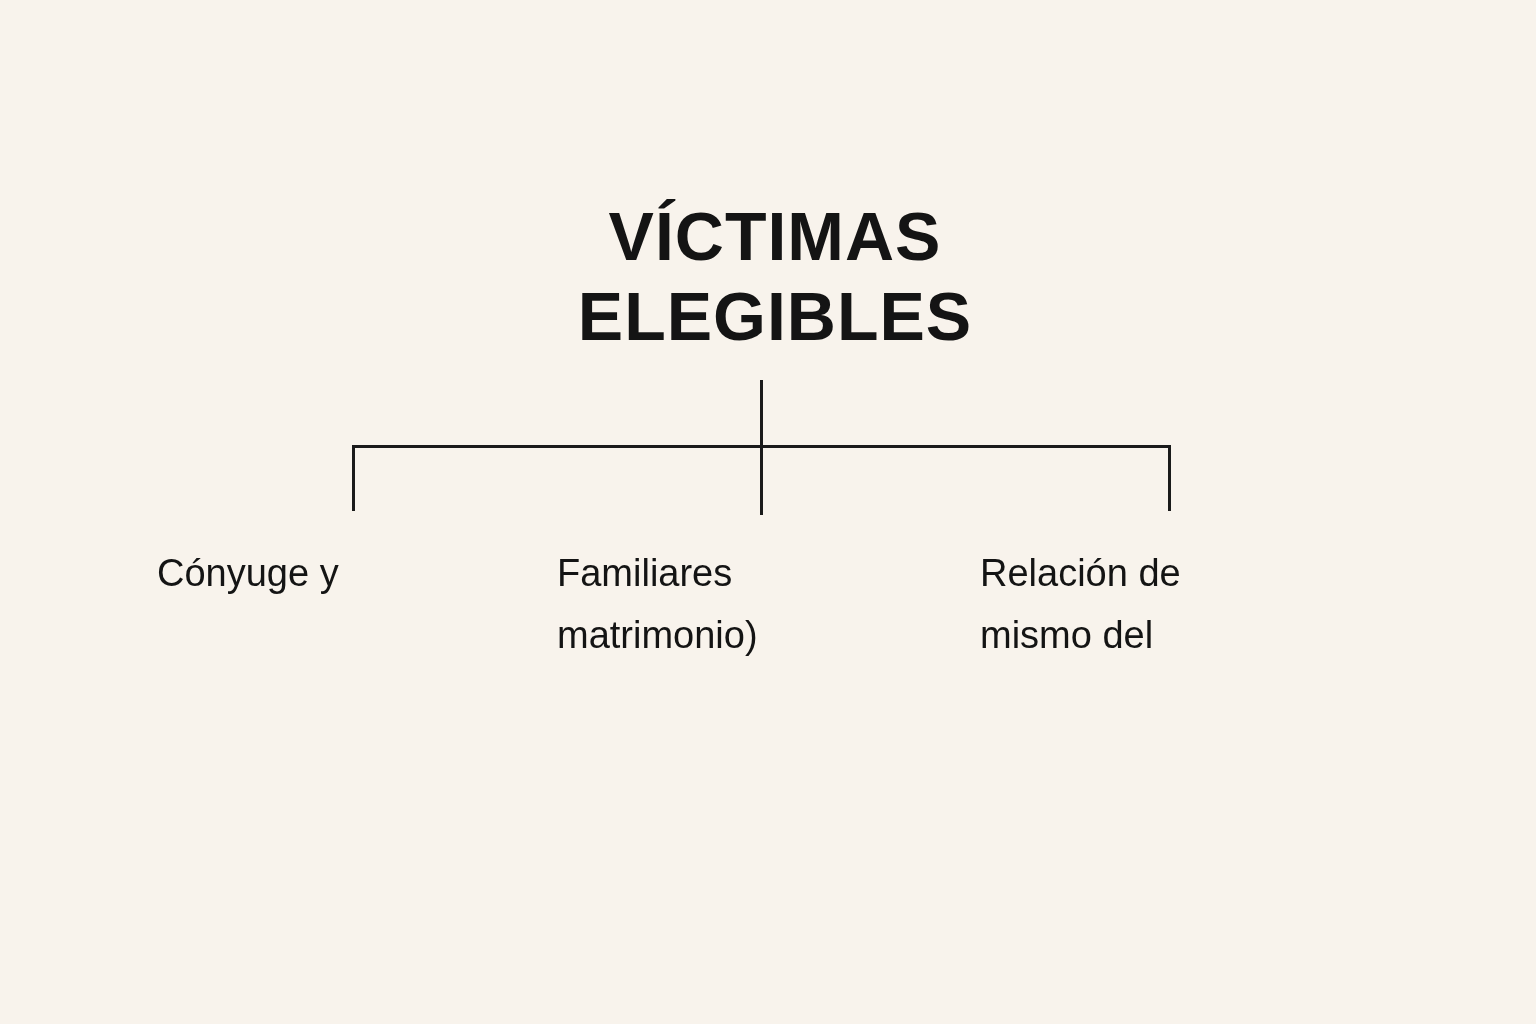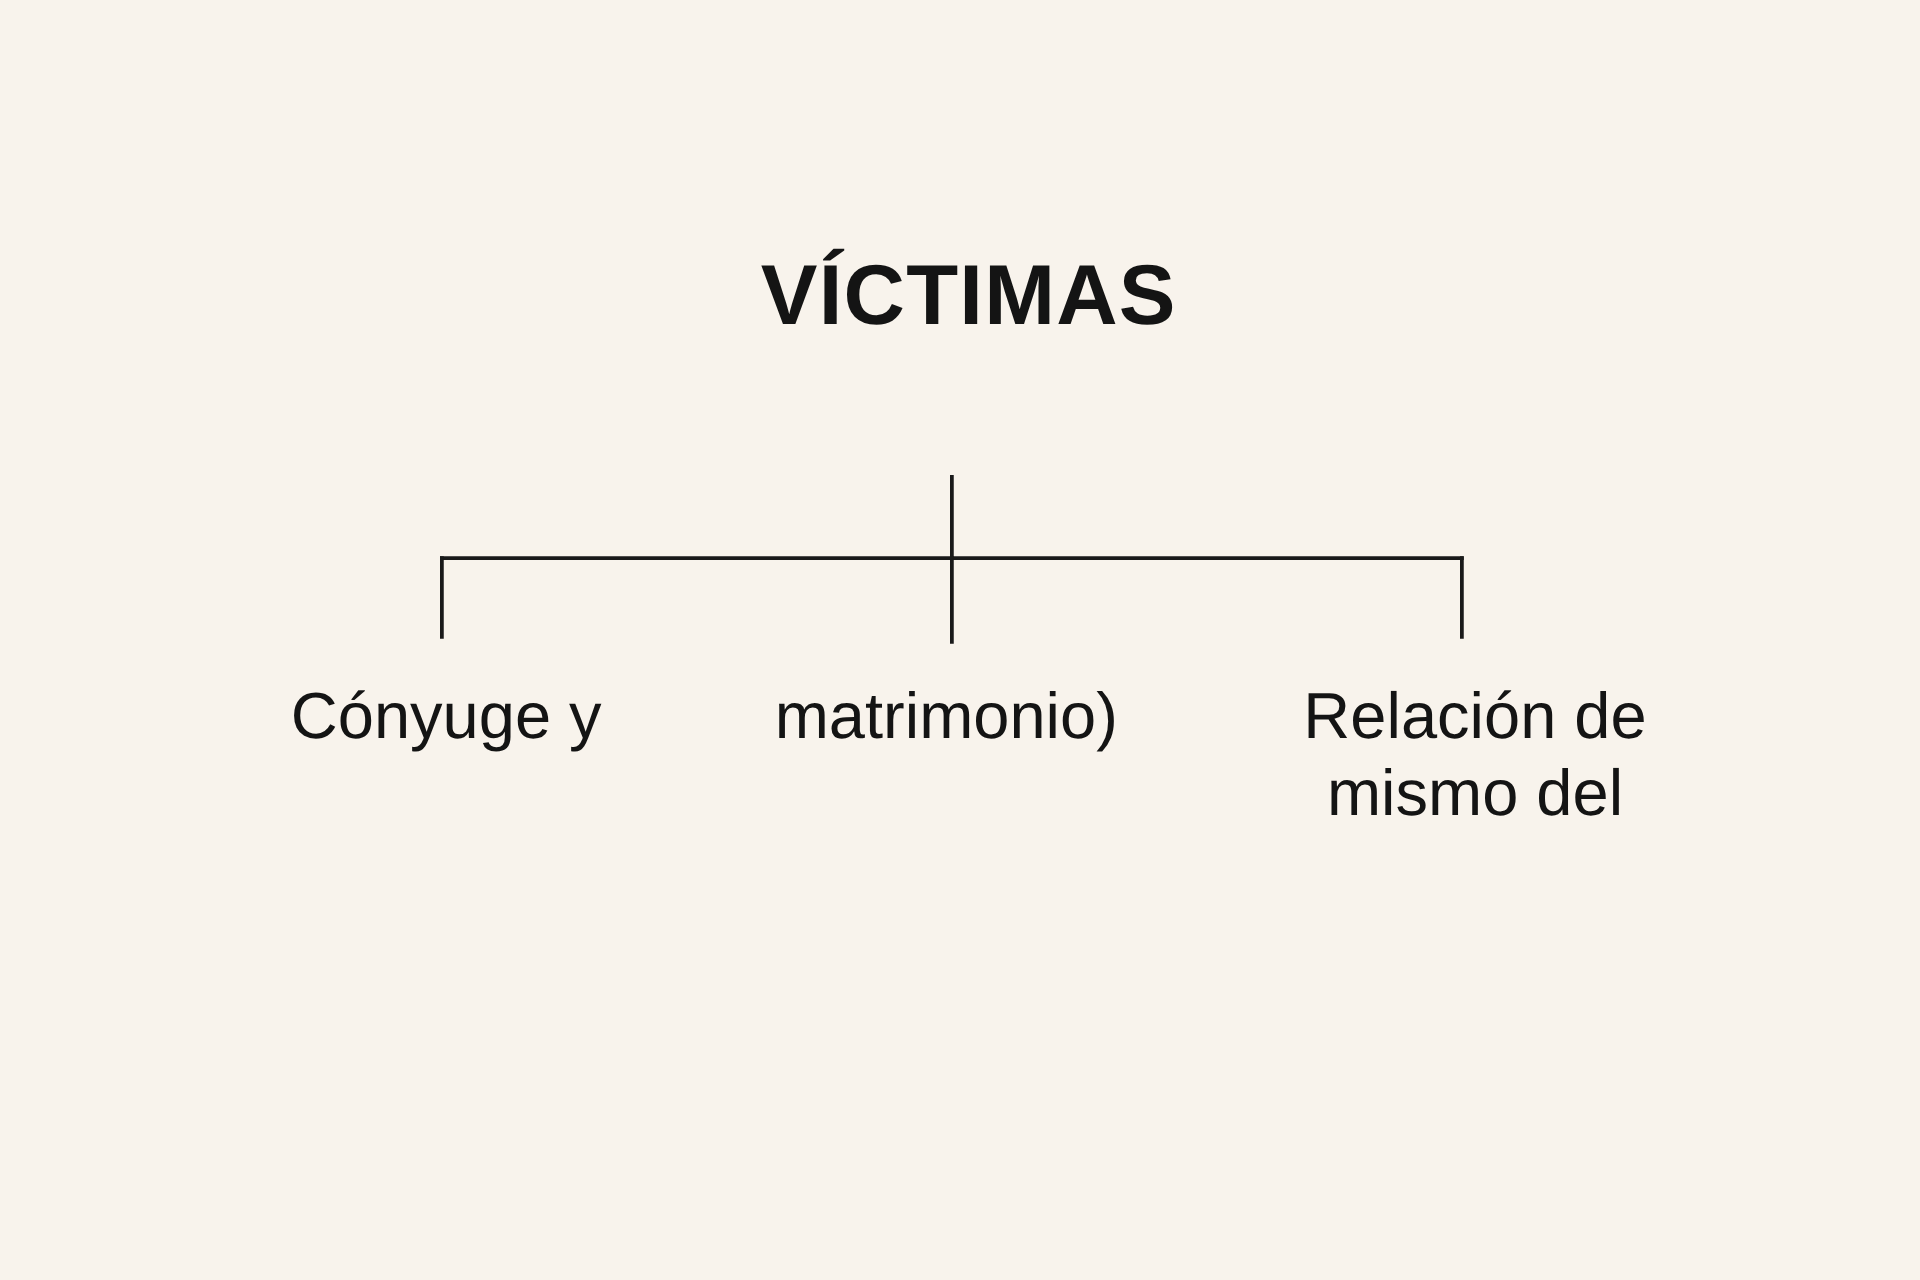--- a/index.html
+++ b/index.html
@@ -39,51 +39,52 @@
   }
   .v-stub      {left:760px; top:380px; width:3px; height:67px;}
   .h-bar       {left:352px; top:445px; width:819px; height:3px;}
   .drop-left   {left:352px; top:445px; width:3px; height:66px;}
   .drop-center {left:760px; top:445px; width:3px; height:70px;}
   .drop-right  {left:1168px;top:445px; width:3px; height:66px;}
   .node{
     position:absolute;
     top:542px;
     width:400px;
-    text-align:center;
-    font-size:52px;
+    font-size:38px;
     line-height:62px;
     font-weight:normal;
     color:var(--text);
   }
   .node .nline{display:block;}
   .node-1{left:157px;}
   .node-2{left:557px;}
   .node-3{left:980px;}
 </style>
 </head>
 <body>
 
 <div class="canvas">
 
   <h1 class="title">
     <span class="tline">VÍCTIMAS</span>
+    <span class="tline">ELEGIBLES</span>
   </h1>
 
   <div class="line v-stub"></div>
   <div class="line h-bar"></div>
   <div class="line drop-left"></div>
   <div class="line drop-center"></div>
   <div class="line drop-right"></div>
 
   <div class="node node-1">
     <span class="nline">Cónyuge y</span>
   </div>
 
   <div class="node node-2">
+    <span class="nline">Familiares</span>
     <span class="nline">matrimonio)</span>
   </div>
 
   <div class="node node-3">
     <span class="nline">Relación de</span>
     <span class="nline">mismo del</span>
   </div>
 
 </div>
 

